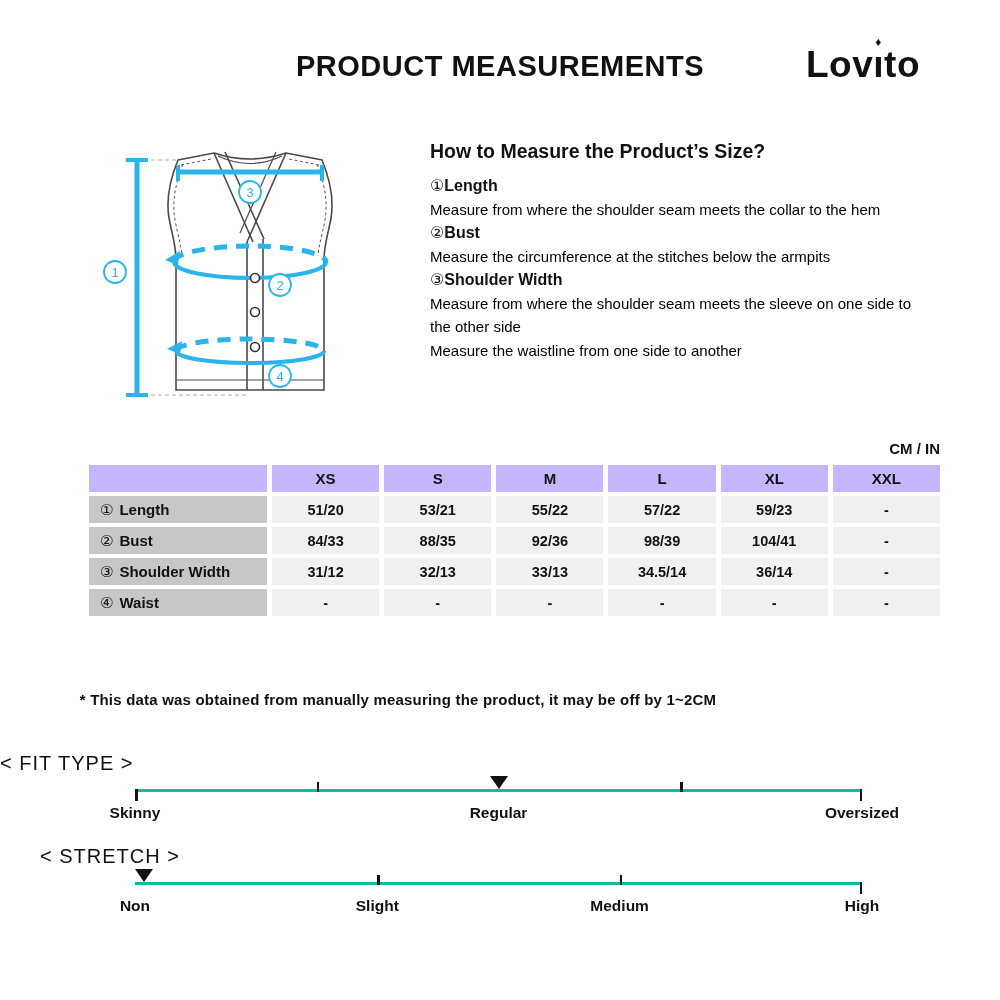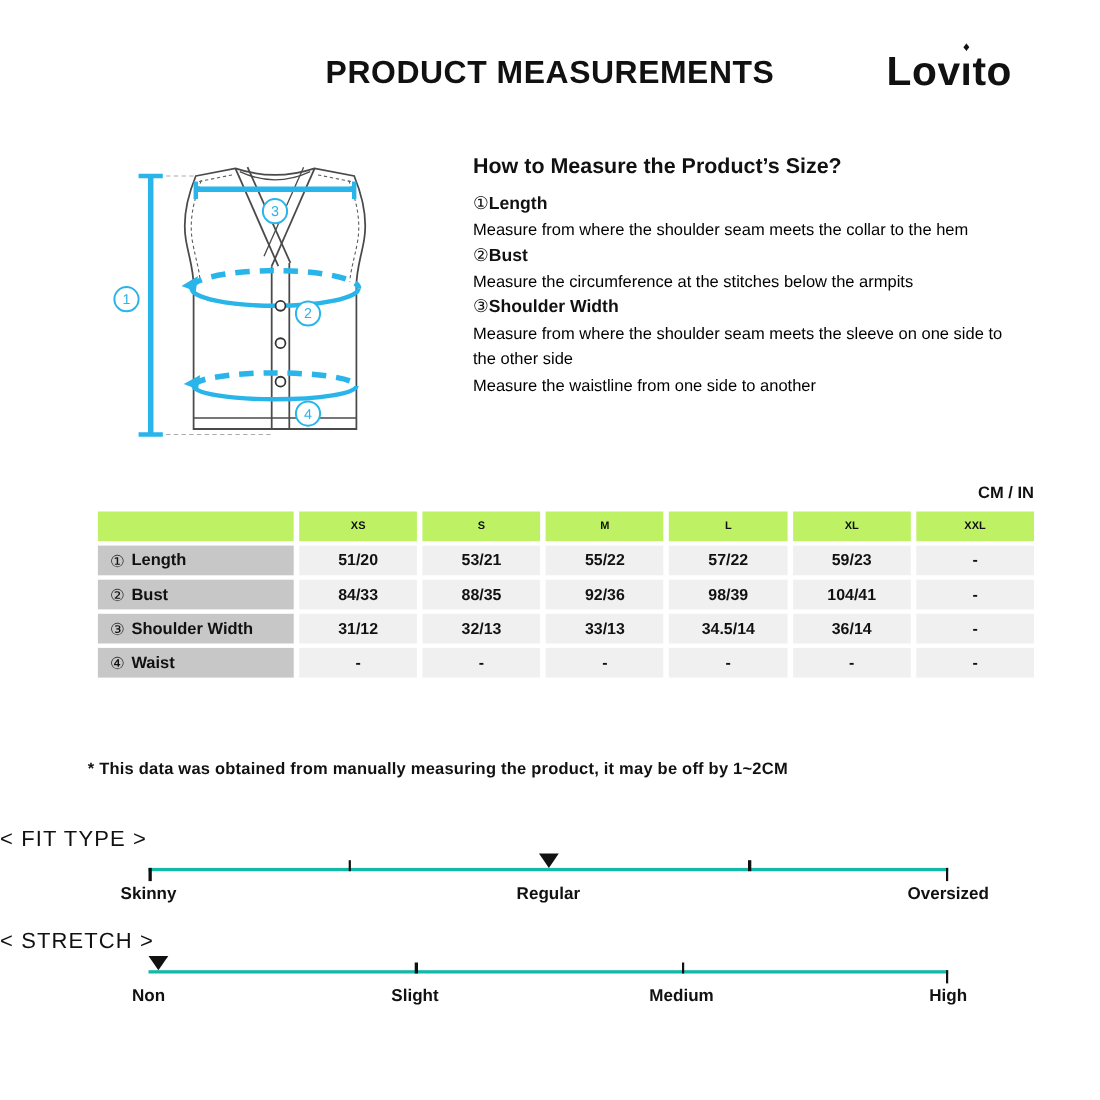--- a/index.html
+++ b/index.html
@@ -16,30 +16,30 @@
   .howto{position:absolute;left:430px;top:140px;width:505px;}
   .howto-title{font-size:19.5px;font-weight:bold;margin:0 0 11px 0;}
   .hitem{font-size:16px;font-weight:bold;line-height:23.5px;}
   .hitem .inum{font-weight:normal;}
   .hdesc{font-size:15px;color:#000000;line-height:23.5px;font-weight:normal;}
 
   .unit{position:absolute;left:89px;top:440px;width:851px;text-align:right;font-size:15px;font-weight:bold;}
 
   .sizetable{position:absolute;left:89px;top:465px;width:851px;display:grid;grid-template-columns:178px repeat(6,1fr);column-gap:5px;row-gap:4px;}
   .cell{height:27px;display:flex;align-items:center;justify-content:center;font-size:14.5px;font-weight:bold;}
-  .hcell{background:#bef264;font-size:10px;}
+  .hcell{background:#c4b5fd;font-size:15px;}
   .lcell{background:#C7C7C7;justify-content:flex-start;padding-left:11px;font-size:15px;}
   .lcell .cnum{font-weight:normal;margin-right:6px;font-size:15px;}
   .dcell{background:#F0F0F0;}
 
   .note{position:absolute;left:0;top:691px;width:796px;text-align:center;font-size:15px;font-weight:bold;letter-spacing:.2px;}
 
   .scale-title{position:absolute;left:0;width:804px;text-align:left;font-size:20px;font-weight:normal;letter-spacing:1px;}
   #fit-title{top:752px;}
-  #stretch-title{top:845px;}
+  #stretch-title{top:845px;padding-left:40px;}
 
   .scale{position:absolute;left:135px;width:727px;height:2.5px;background:#14b8a6;}
   #fit-scale{top:789px;}
   #stretch-scale{top:882px;}
   .tickdown{position:absolute;top:0;width:2.5px;height:12px;background:#111;}
   .tickup{position:absolute;top:-7px;width:2.5px;height:10px;background:#111;}
   .marker{position:absolute;top:-13px;width:0;height:0;border-left:9px solid transparent;border-right:9px solid transparent;border-top:13px solid #111;transform:translateX(-50%);}
   .slabels{position:absolute;top:15px;left:0;width:100%;height:20px;}
   .slabel{position:absolute;transform:translateX(-50%);font-size:15.5px;font-weight:bold;white-space:nowrap;}
 </style>

